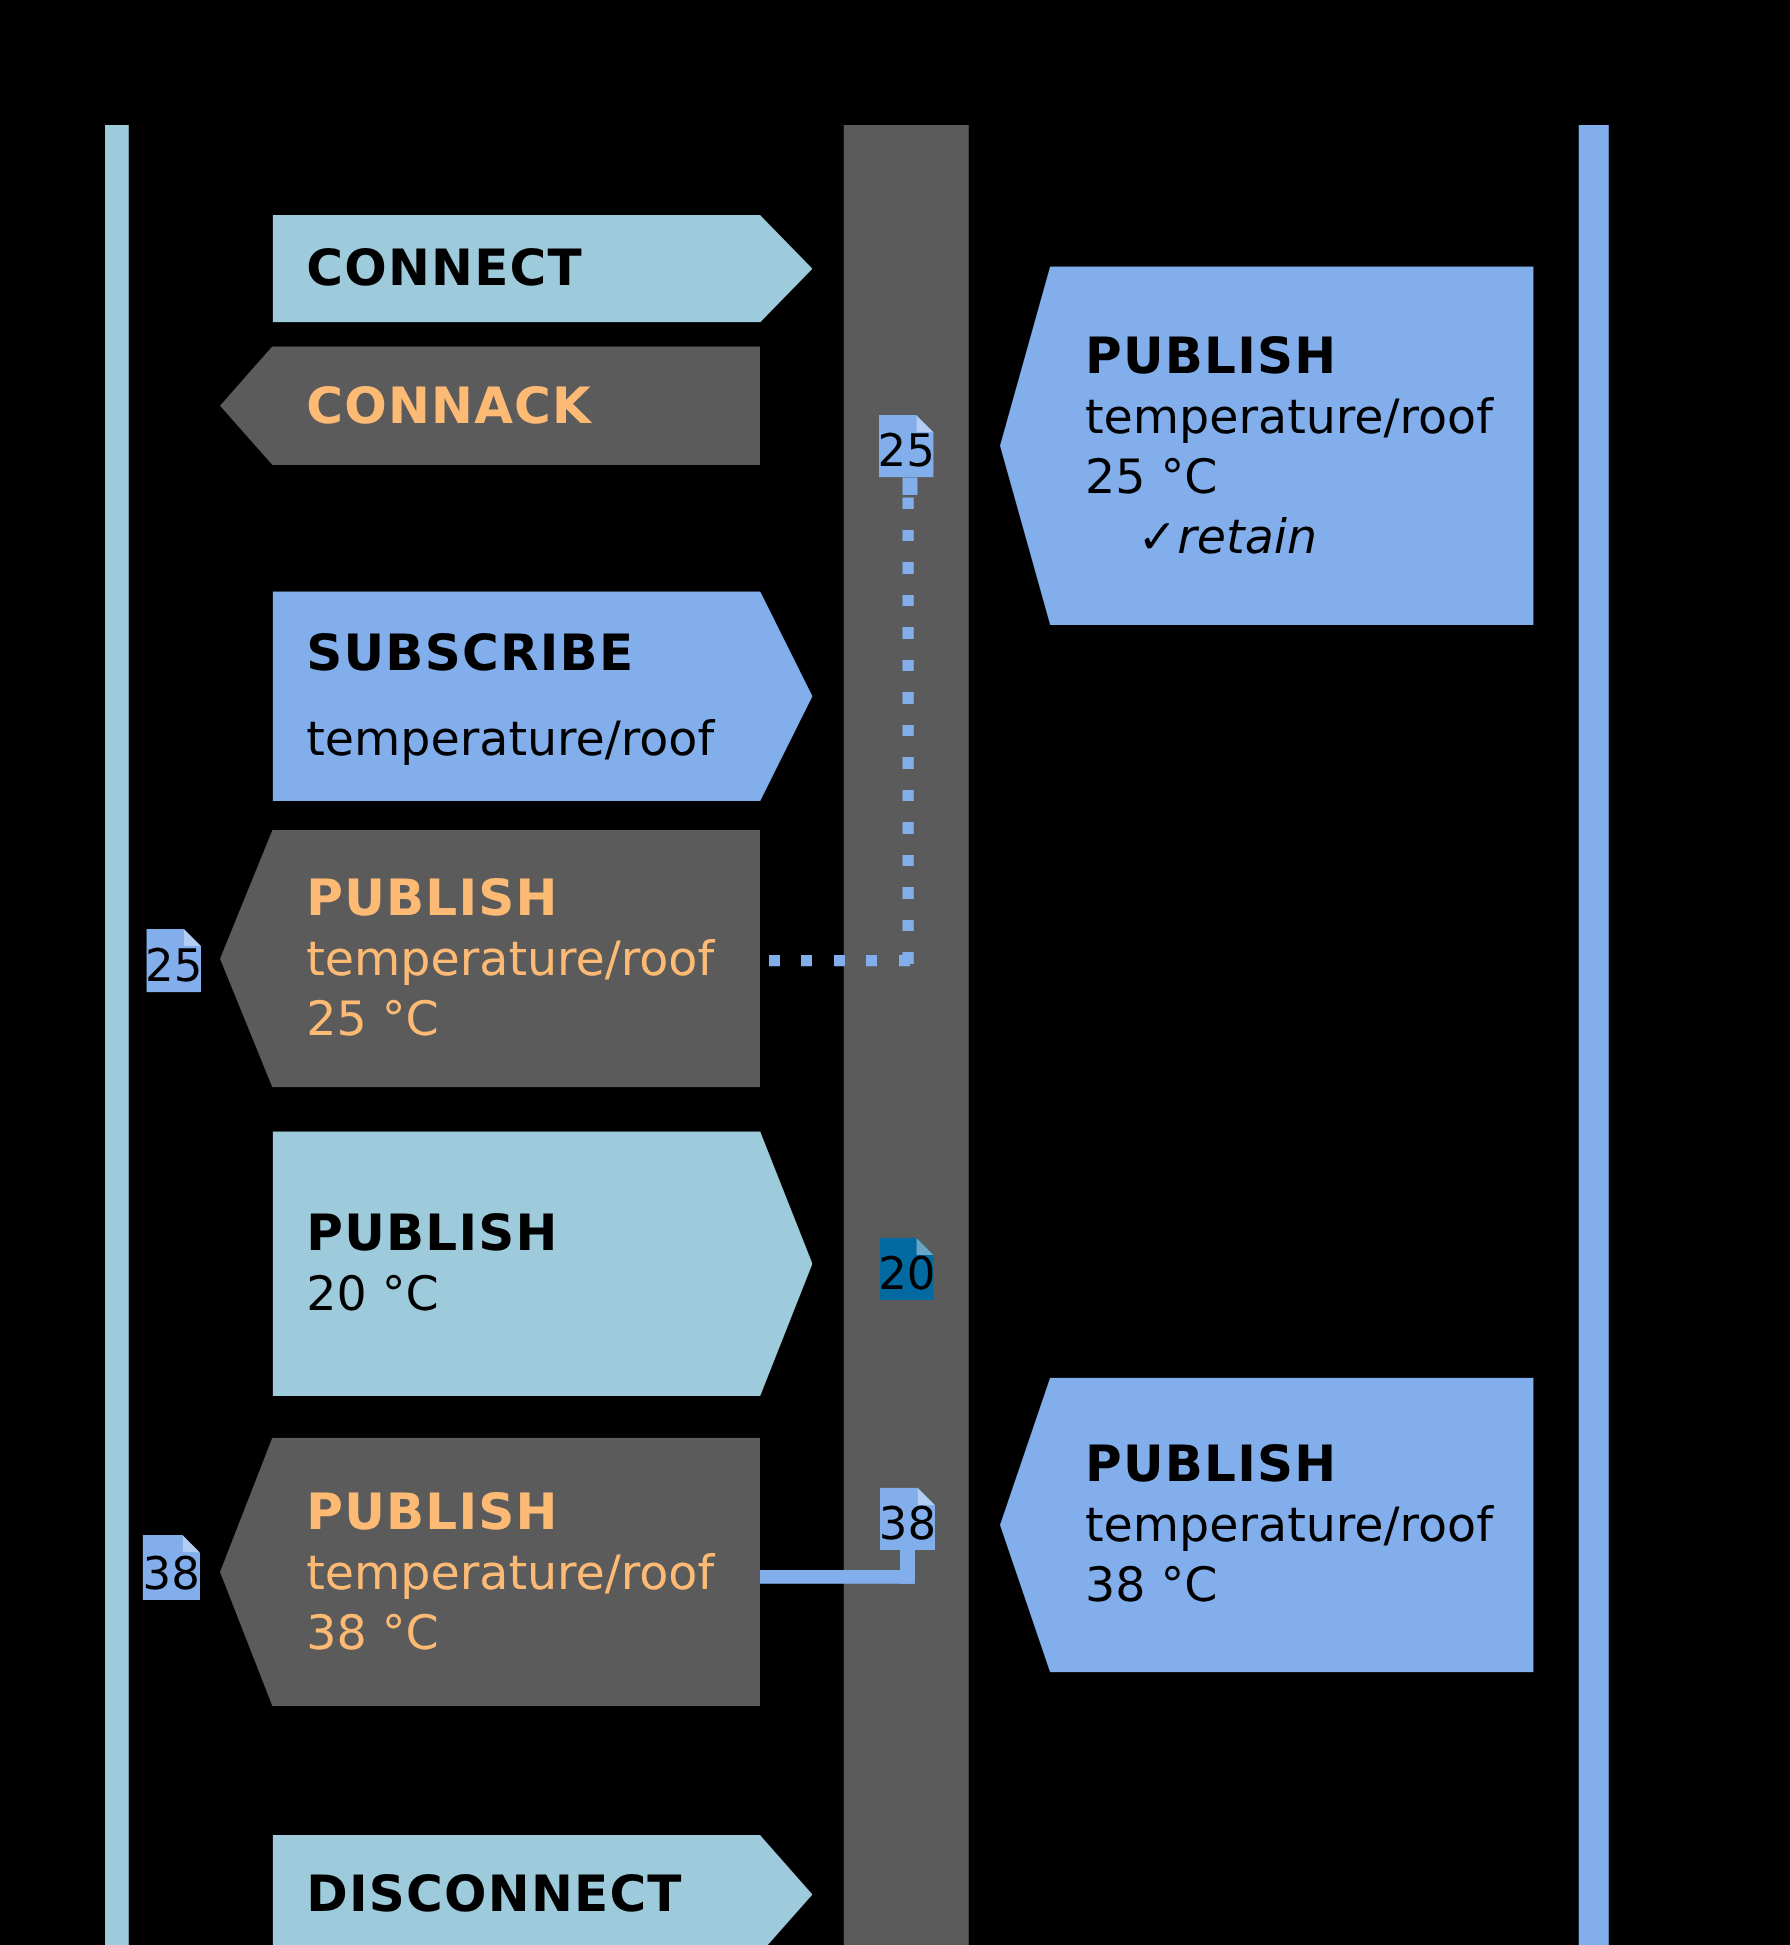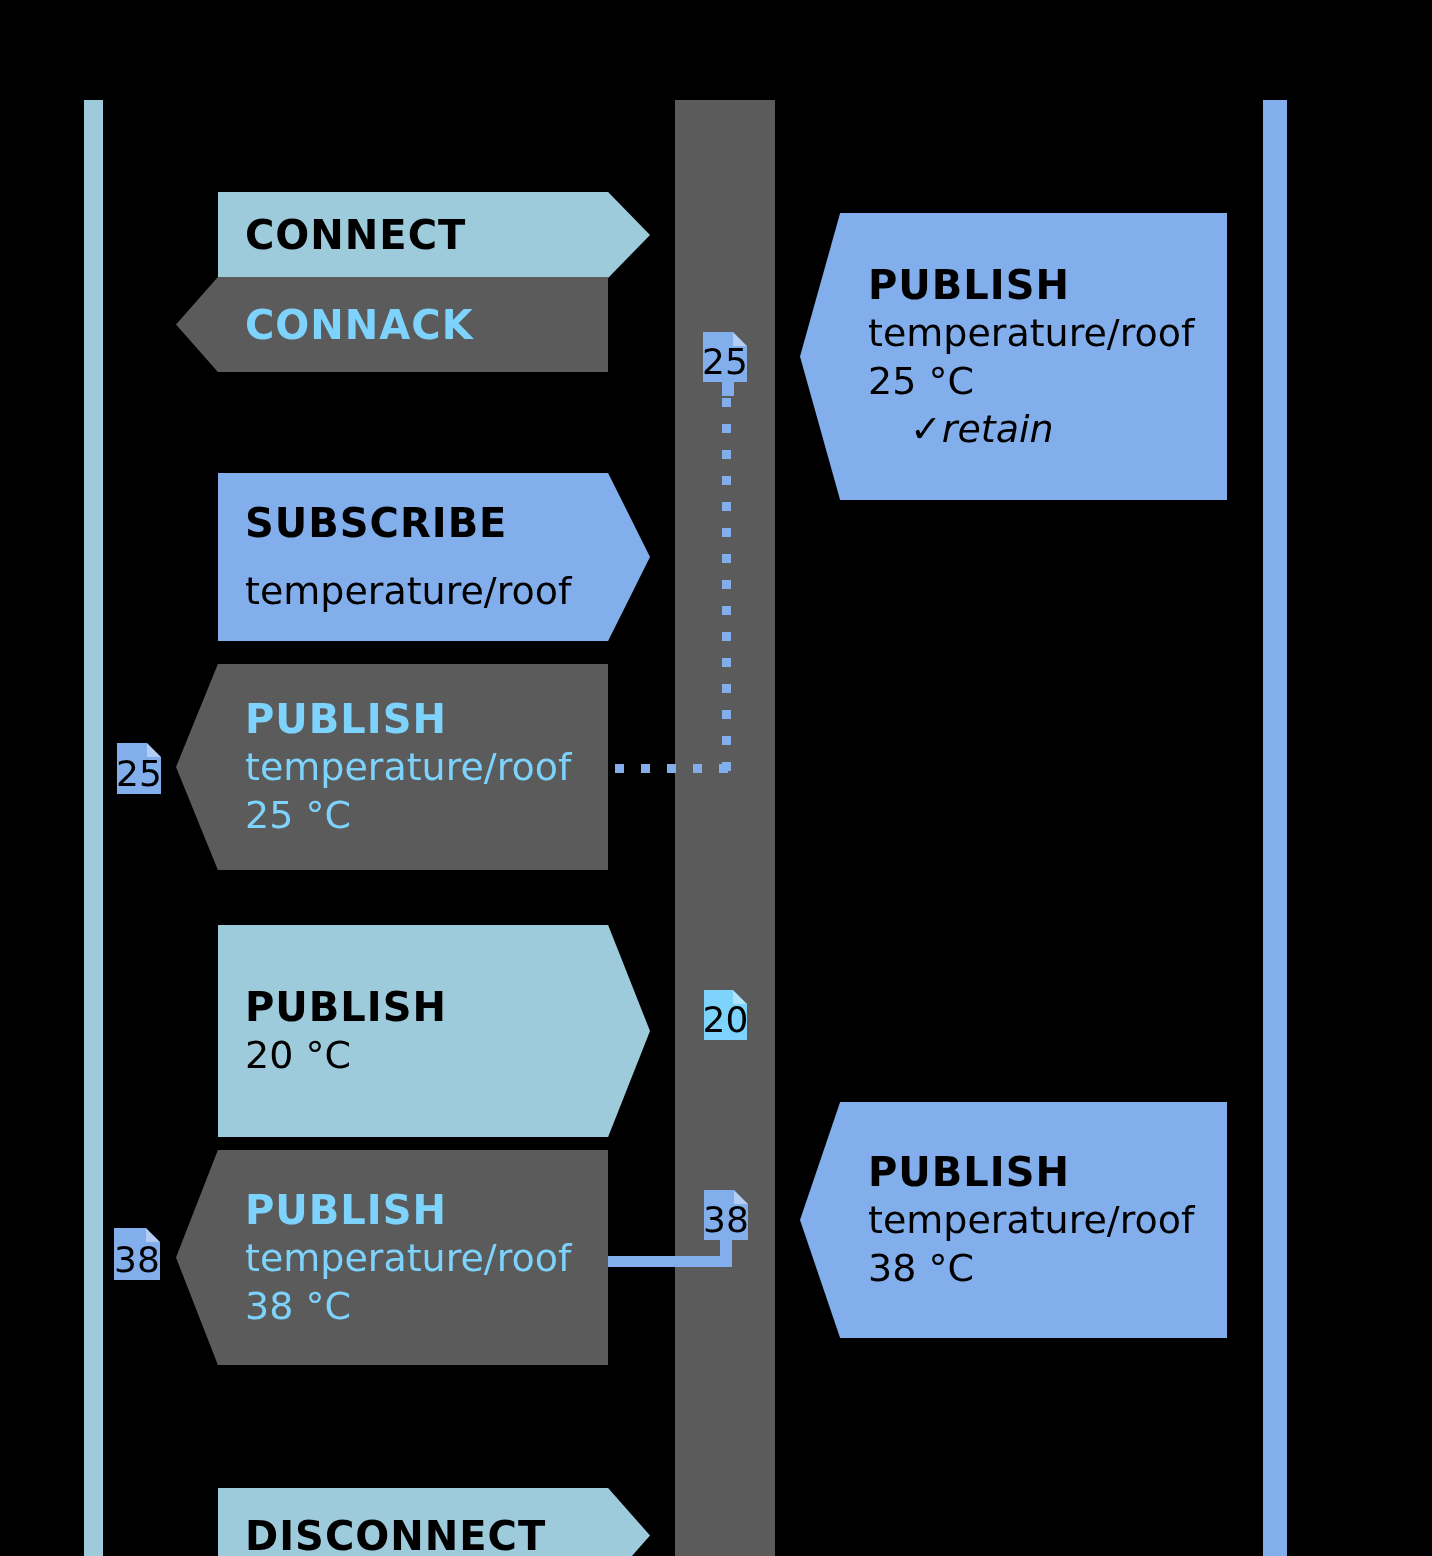--- a/index.html
+++ b/index.html
@@ -14,35 +14,35 @@
 
   .arrow{
     position:absolute;display:flex;flex-direction:column;justify-content:center;
     font-size:38px;line-height:48px;box-sizing:border-box;
   }
   .arrow .title{font-weight:bold;font-size:40px;letter-spacing:1px;}
   .arrow .italic{font-style:italic;margin-left:42px;}
   .arrow.point-right{clip-path:polygon(0 0,90.3% 0,100% 50%,90.3% 100%,0 100%);padding-left:27px;padding-right:60px;}
   .arrow.point-left{clip-path:polygon(9.7% 0,100% 0,100% 100%,9.7% 100%,0 50%);padding-left:69px;padding-right:10px;}
   .arrow.point-left-far{clip-path:polygon(9.4% 0,100% 0,100% 100%,9.4% 100%,0 50%);padding-left:68px;padding-right:10px;}
-  .fill-light{background:#9ecbdc;color:#000;margin-top:20px;}
-  .fill-gray{background:#5b5b5b;color:#7dd3fc;}
+  .fill-light{background:#9ecbdc;color:#000;}
+  .fill-gray{background:#5b5b5b;color:#fdba74;}
   .fill-blue{background:#82aeec;color:#000;}
 
   .note{
     position:absolute;display:flex;align-items:flex-end;justify-content:center;
     background:#82aeec;color:#000;font-size:36px;
     clip-path:polygon(0 0,calc(100% - 14px) 0,100% 14px,100% 100%,0 100%);
   }
   .note::after{
     content:"";position:absolute;top:0;right:0;width:14px;height:14px;
     background:rgba(255,255,255,0.4);
     clip-path:polygon(0 0,100% 100%,0 100%);
   }
-  .note.light-note{background:#7dd3fc;}
+  .note.light-note{background:#0369a1;}
 
   .connector{position:absolute;background:#82aeec;}
   .dot-v{position:absolute;width:9px;background:repeating-linear-gradient(to bottom,#82aeec 0 9px,transparent 9px 26px);}
   .dot-h{position:absolute;height:9px;background:repeating-linear-gradient(to right,#82aeec 0 9px,transparent 9px 26px);}
 </style>
 </head>
 <body>
 
 <div id="stage">
 

